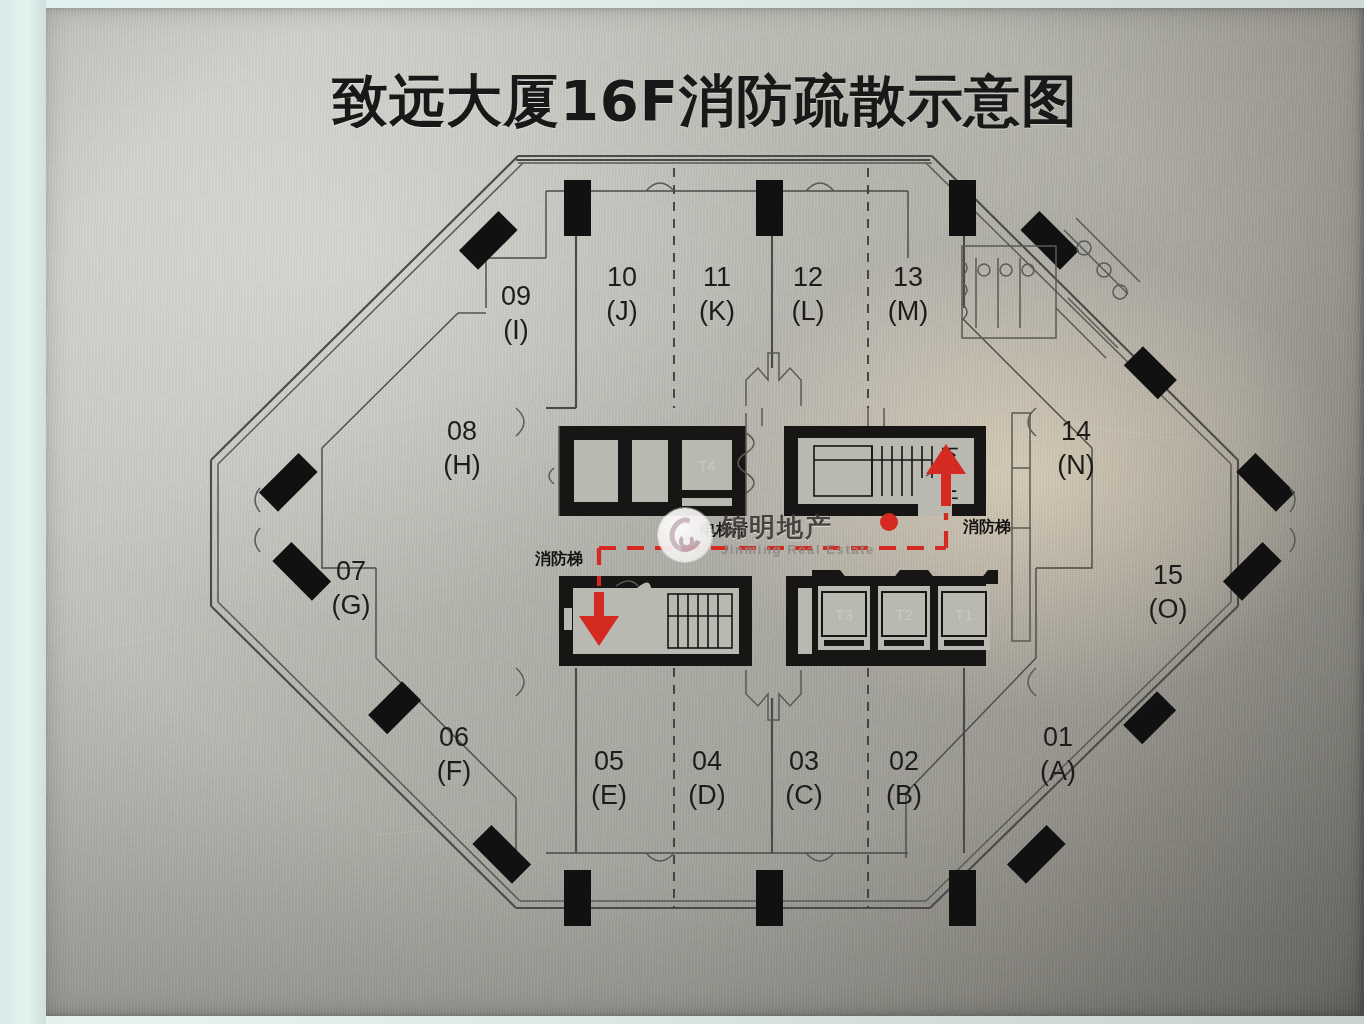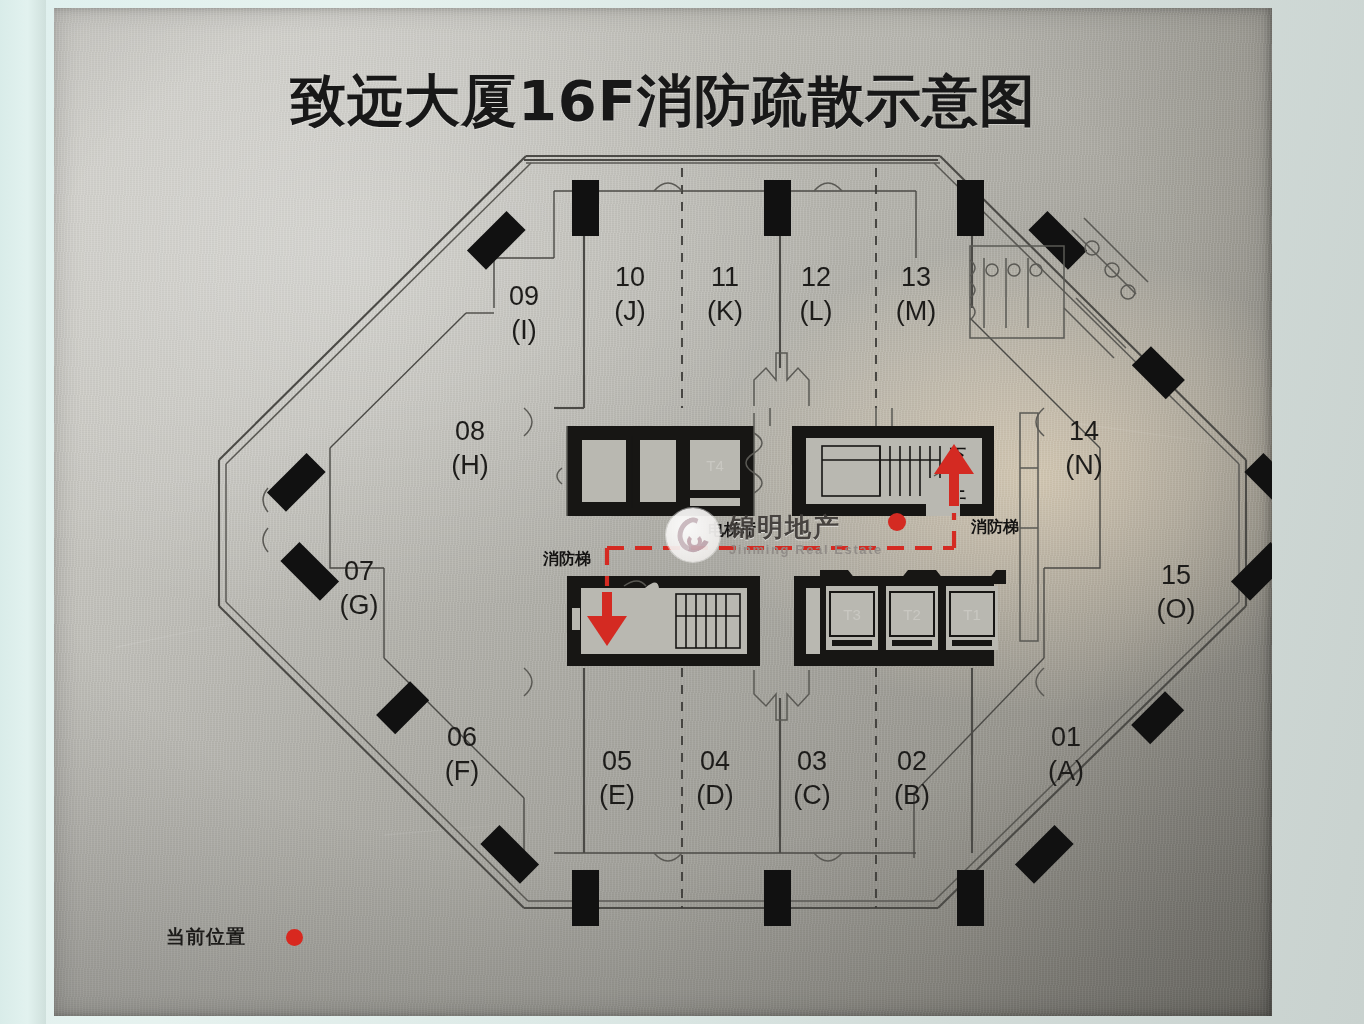--- a/index.html
+++ b/index.html
@@ -14,21 +14,21 @@
       linear-gradient(100deg,#dff0ee 0%,#e6f2ef 22%,#dce9e6 48%,#d2dcd9 72%,#c9d2cf 100%);
   }
   #wall:after{
     
     content:""; position:absolute; left:0; top:0; width:46px; height:100%;
     background:linear-gradient(90deg,#d9ece9,#e2f2ef 60%,#cfe0dc);
   }
 
   
   #plate{
-    position:absolute; left:54px; top:8px; width:1218px; height:1008px;
+    position:absolute; left:46px; top:8px; width:1318px; height:1008px;
     background:
       radial-gradient(ellipse 520px 380px at 980px 470px, rgba(255,236,205,.62), rgba(255,236,205,0) 62%),
       radial-gradient(ellipse 700px 520px at 300px 250px, rgba(255,255,255,.30), rgba(255,255,255,0) 70%),
       linear-gradient(110deg,#c9c8c2 0%,#c4c3bd 18%,#b9b8b1 38%,#b2b1aa 58%,#a6a49c 78%,#8f8d85 100%);
     box-shadow:-3px 0 7px rgba(0,0,0,.25) inset, 0 0 26px rgba(0,0,0,.18) inset;
     overflow:hidden;
   }
   
   #plate .grain{
     position:absolute; inset:0; pointer-events:none; opacity:.30;
@@ -455,23 +455,17 @@
         <div class="sw"></div>
           <div class="sw2"></div>
       </div>
       <div id="wmtext">
         <div id="wmcn">锦明地产</div>
         <div id="wmen">Jinming Real Estate</div>
       </div>
     </div>
 
     <div id="legend">
-      <div class="legrow">
-        <div class="legtxt">当前位置</div>
-        <div class="legmark">
-          <div class="dotmark"></div>
-        </div>
-      </div>
     </div>
 
     <div class="vignette"></div>
   </div>
 </div>
 
 </body></html>

